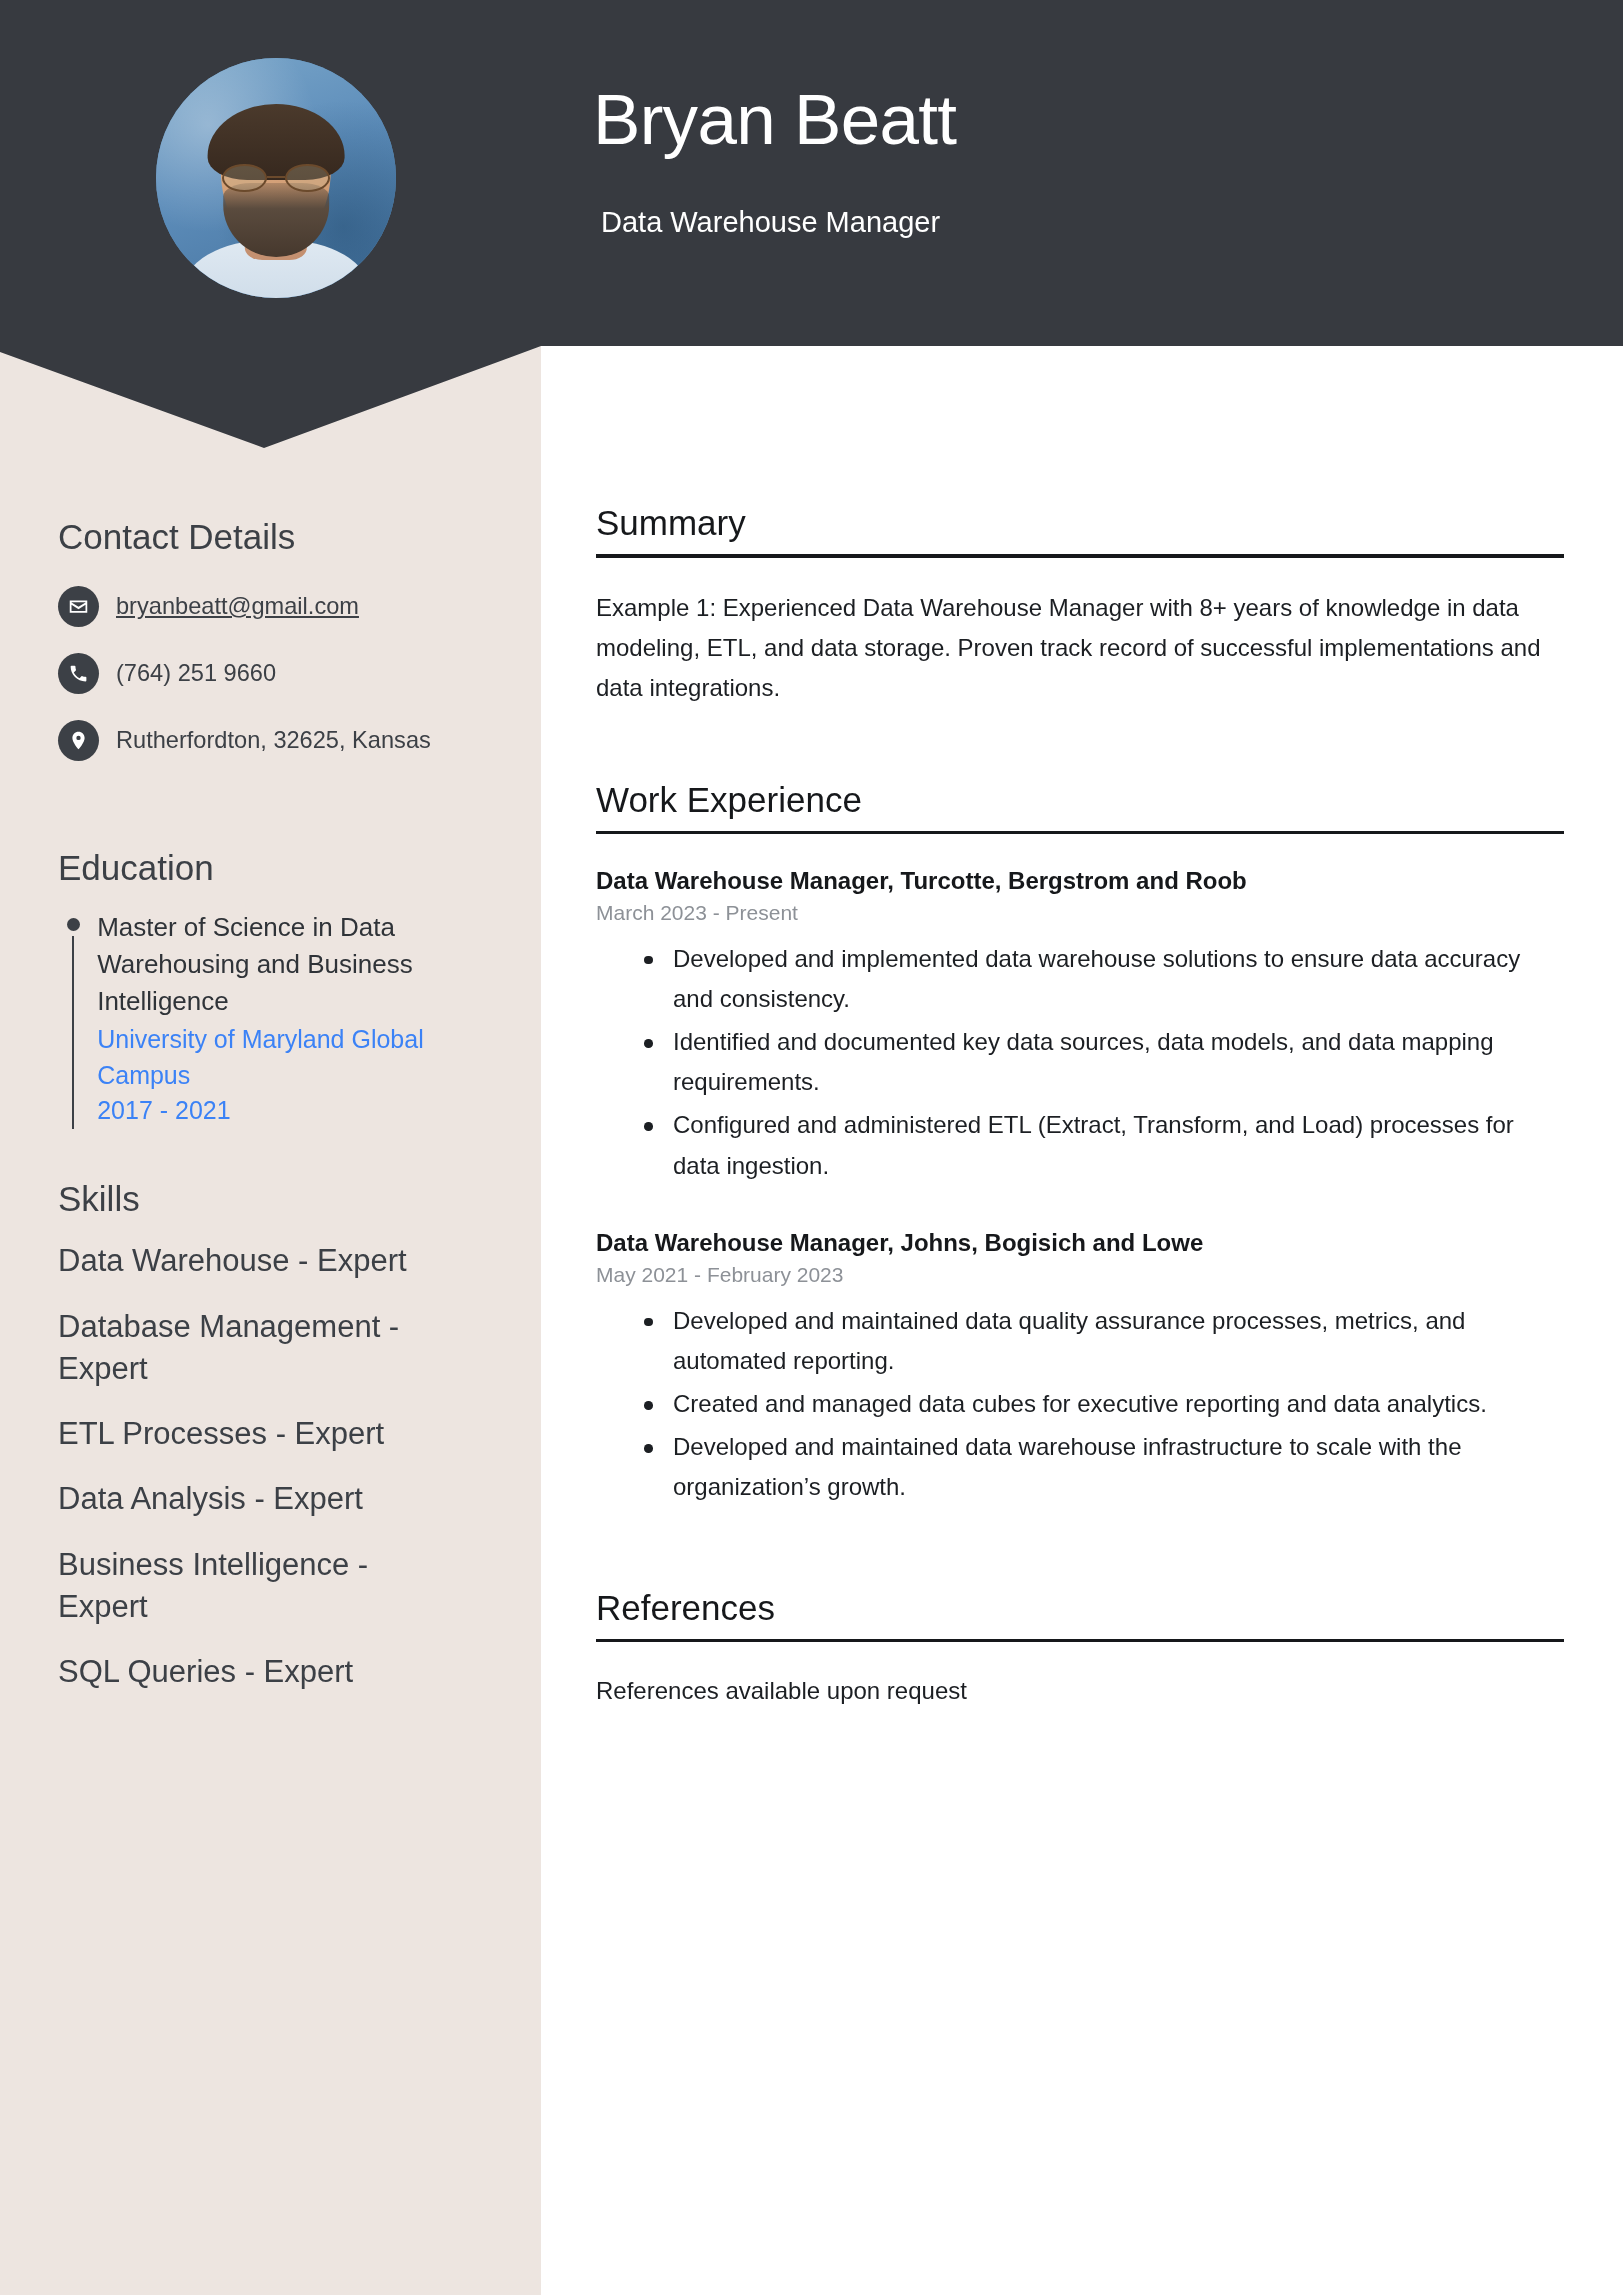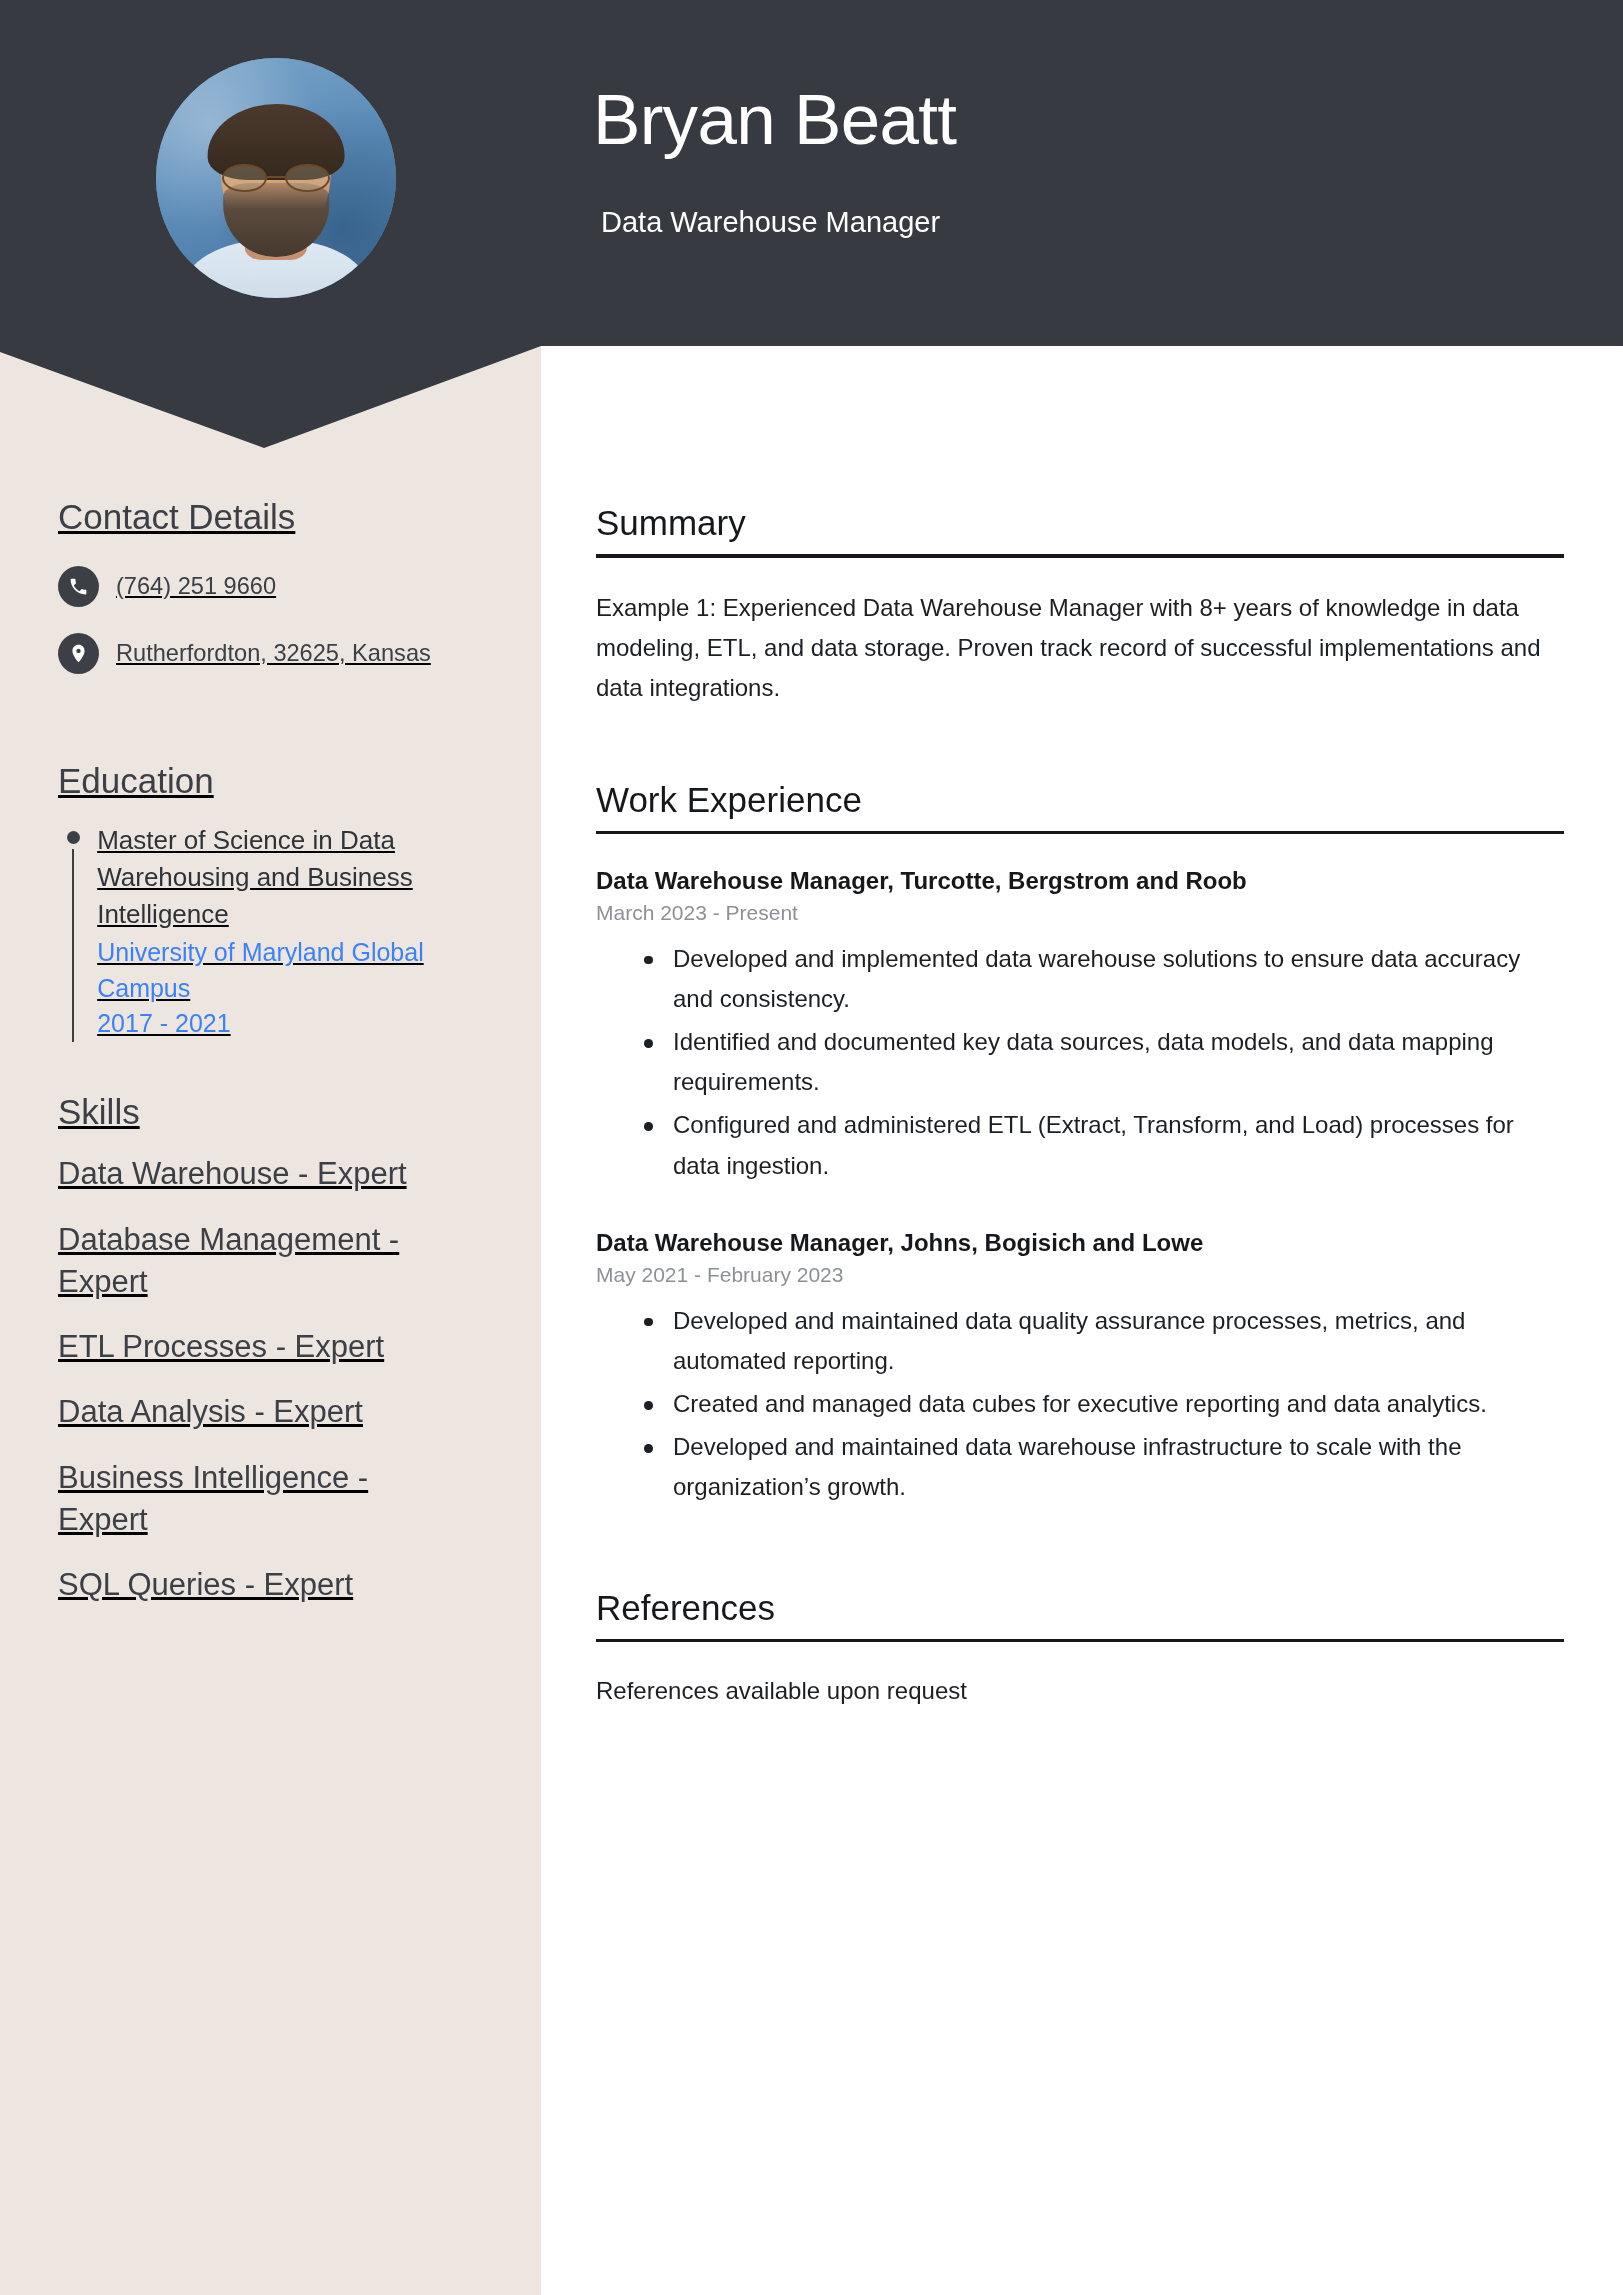--- a/index.html
+++ b/index.html
@@ -135,25 +135,24 @@
     font-size: 29px;
     font-weight: 400;
     color: #ffffff;
     line-height: 1;
     z-index: 5;
   }
 
   
   .sidebar {
     position: absolute;
-    left: 0; top: 498px;
+    left: 0; top: 518px;
     width: 491px;
     padding: 0 39px 0 58px;
     z-index: 2;
-    text-decoration: underline;
   }
   .side-h {
     font-size: 35px;
     font-weight: 400;
     color: #3c4046;
     margin-bottom: 29px;
     line-height: 1.1;
   }
   .side-h.tight { margin-bottom: 22px; }
 
@@ -316,20 +315,28 @@
     </div>
   </div>
 
   <div class="header-name">Bryan Beatt</div>
   <div class="header-title">Data Warehouse Manager</div>
 
   <div class="sidebar">
 
     <div class="side-h">Contact Details</div>
 
+    <div class="contact-row">
+      <span class="cicon">
+        <svg viewBox="0 0 24 24">
+            <path d="M2 5h20v14H2V5zm2 2v.4l8 5 8-5V7H4zm16 3.1l-8 5-8-5V17h16v-6.9z"></path>
+          </svg>
+      </span>
+      <span class="ctext link">bryanbeatt@gmail.com</span>
+    </div>
 
     <div class="contact-row">
       <span class="cicon">
         <svg viewBox="0 0 24 24">
             <path d="M6.6 10.8c1.4 2.8 3.8 5.1 6.6 6.6l2.2-2.2c.3-.3.7-.4 1-.2 1.1.4 2.4.6 3.6.6.6 0 1 .4 1 1V20c0 .6-.4 1-1 1C10.6 21 3 13.4 3 4c0-.6.4-1 1-1h3.5c.6 0 1 .4 1 1 0 1.3.2 2.5.6 3.6.1.3 0 .7-.2 1l-2.3 2.2z"></path>
           </svg>
       </span>
       <span class="ctext">(764) 251 9660</span>
     </div>
 

